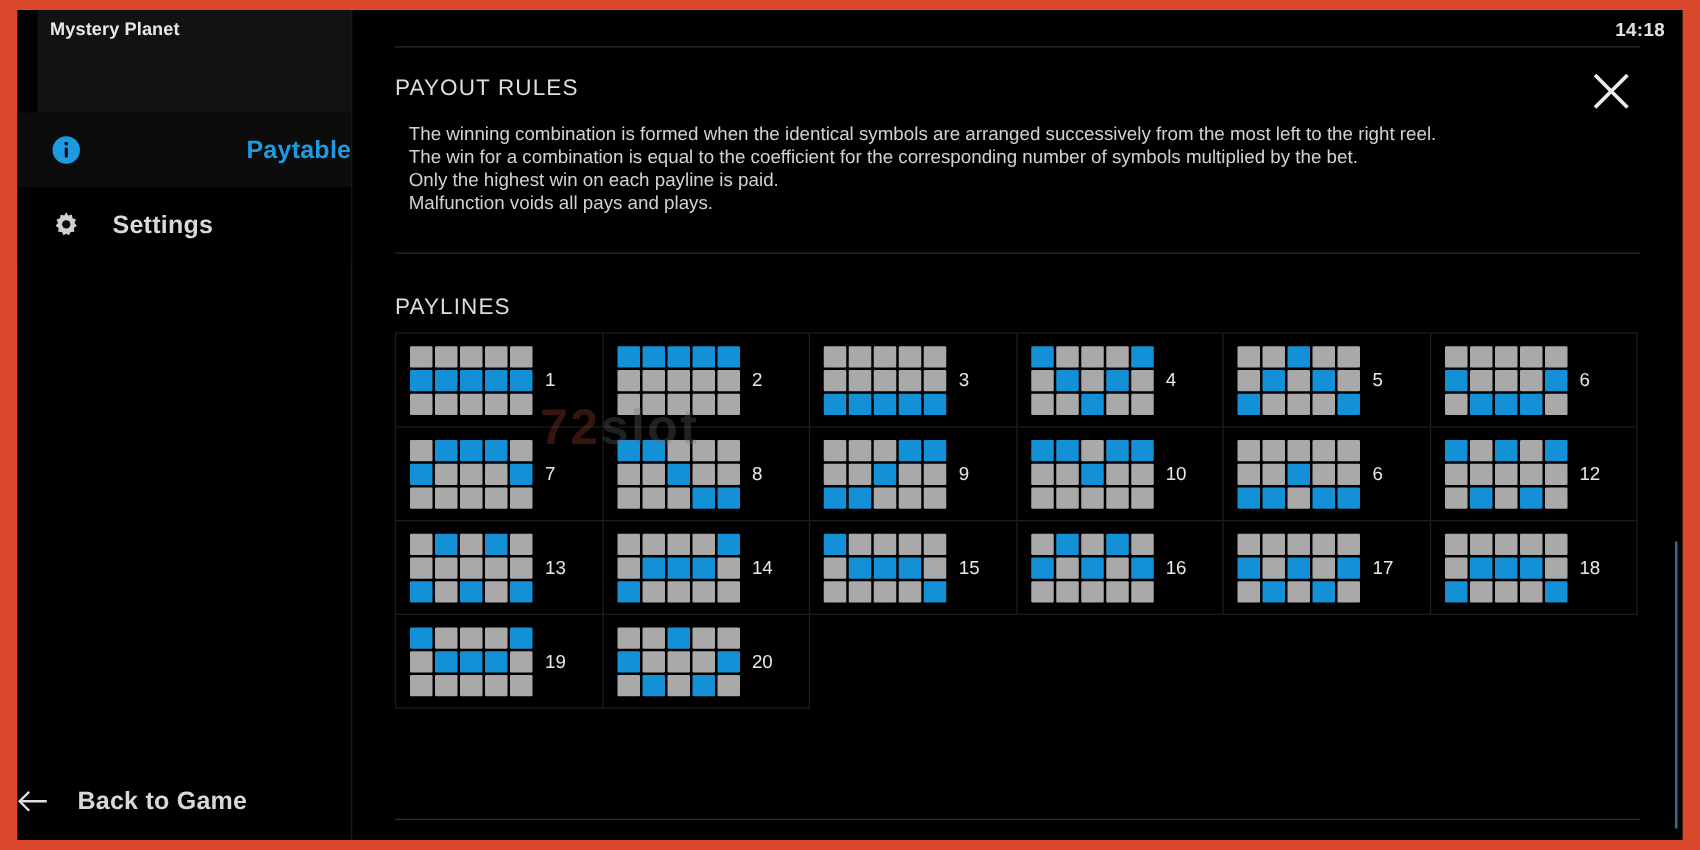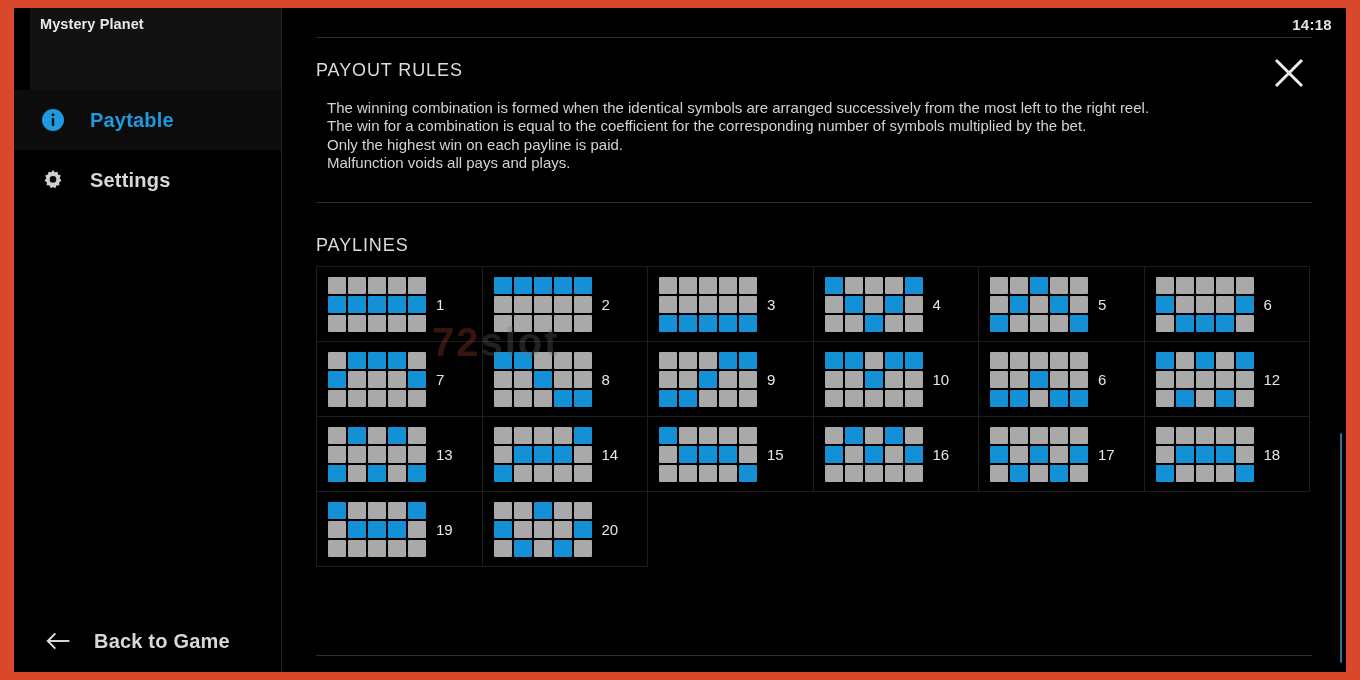--- a/index.html
+++ b/index.html
@@ -40,41 +40,40 @@
   }
   .nav-item {
     height: 60px;
     display: flex;
     align-items: center;
     padding-left: 26px;
     gap: 24px;
     cursor: pointer;
     background: #000;
   }
-  .nav-item.active { background: #0c0c0c; }
+  .nav-item.active { background: #0c0c0c; justify-content: space-between; }
   .nav-label {
     font-size: 20px;
     font-weight: bold;
     color: #d8d8d8;
     letter-spacing: .2px;
   }
   .nav-item.active .nav-label { color: #1e9ae0; }
   .nav-icon {
     width: 26px; height: 26px;
     display: flex; align-items: center; justify-content: center;
     flex: 0 0 26px;
   }
   .nav-icon svg { display: block; }
 
   #sidebar-spacer { flex: 1; }
   #back-to-game {
     height: 62px;
     display: flex;
     align-items: center;
-    padding-left: 32px;
     gap: 22px;
     cursor: pointer;
   }
   #back-to-game .nav-label { color: #d8d8d8; }
 
   
   #main {
     flex: 1;
     position: relative;
     background: #000;

